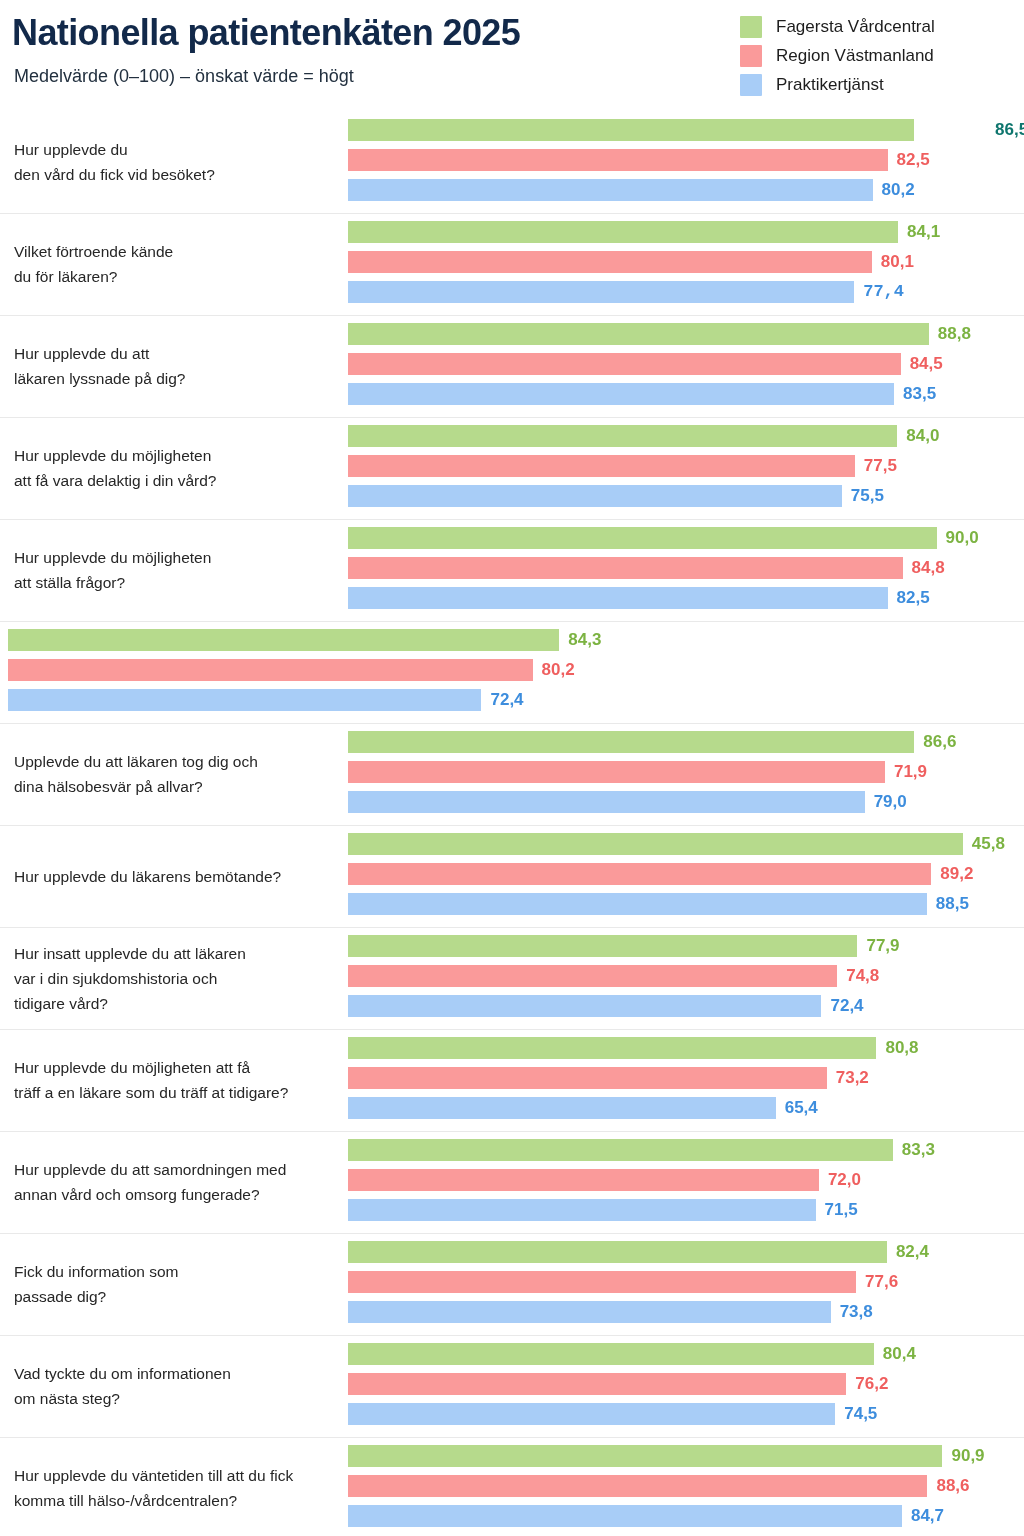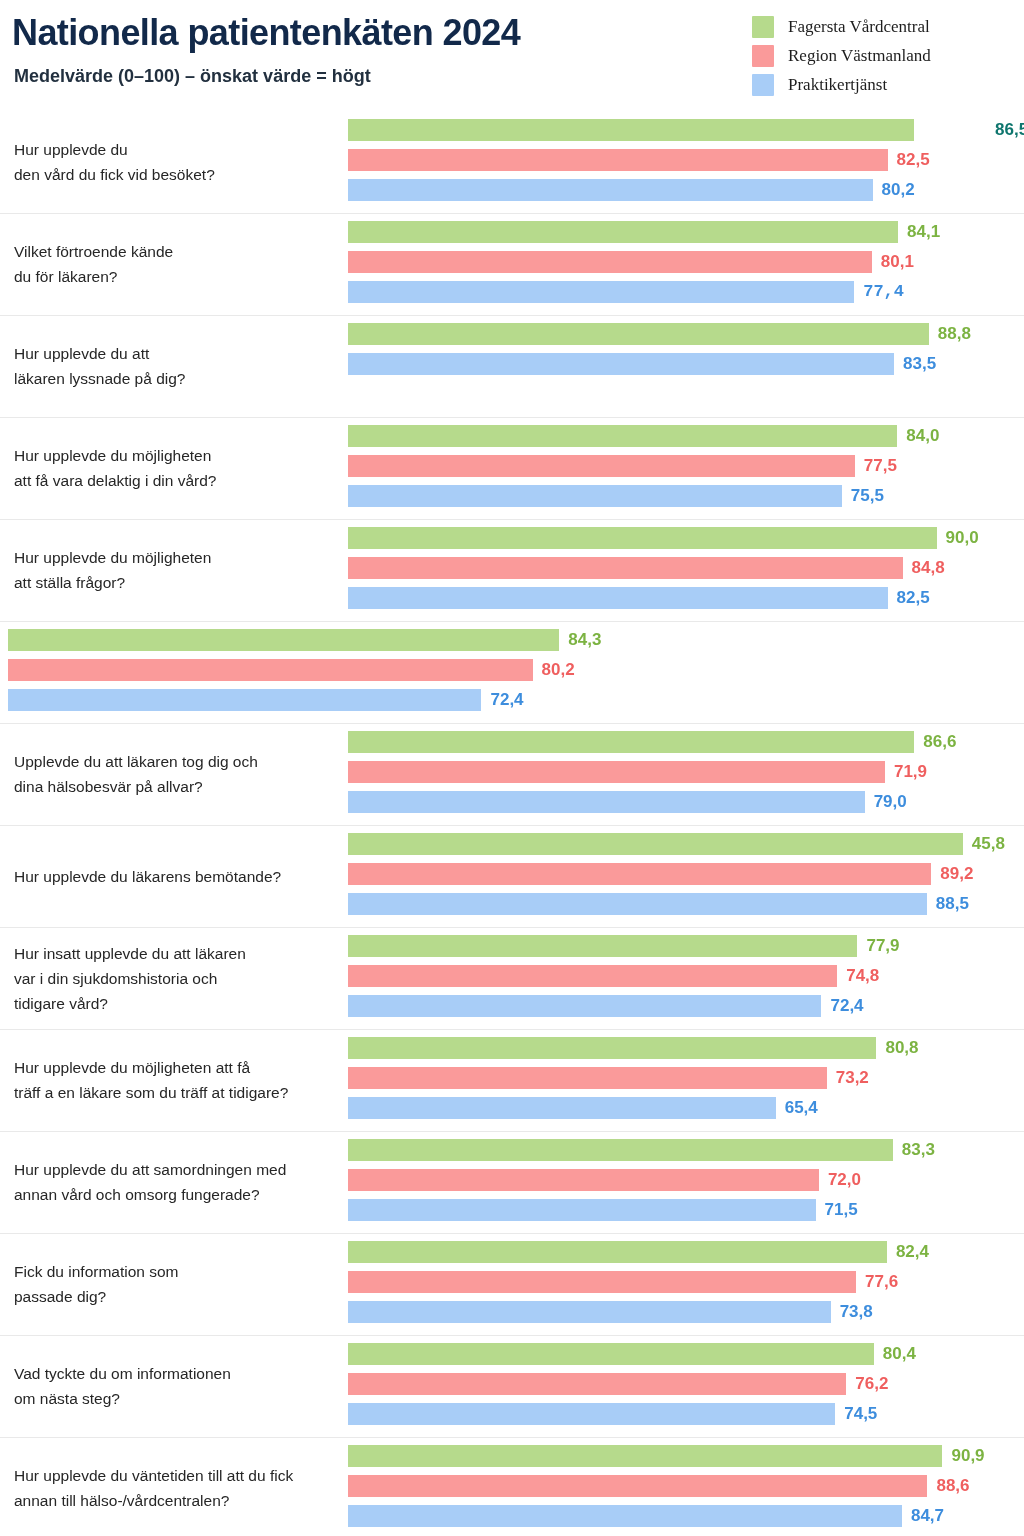--- a/index.html
+++ b/index.html
@@ -30,30 +30,29 @@
     font-size: 36px;
     font-weight: bold;
     letter-spacing: -0.6px;
     color: #12294a;
     white-space: nowrap;
   }
   .subtitle {
     position: absolute;
     left: 14px; top: 66px;
     font-size: 18px;
-    font-weight: bold;
+    font-weight: normal;
     color: #22303f;
     white-space: nowrap;
   }
 
   .legend {
     position: absolute;
-    right: 16px; top: 12px;
+    right: 28px; top: 12px;
     width: 256px;
-    font-family: Liberation Serif, serif;
   }
   .legend-item {
     display: flex;
     align-items: center;
     height: 29px;
   }
   .legend-swatch {
     width: 22px; height: 22px;
     border-radius: 1px;
     flex: 0 0 auto;
@@ -117,21 +116,21 @@
     font-weight: bold;
     white-space: nowrap;
   }
 </style>
 </head>
 <body>
 
 <div id="page">
 
   <div class="header">
-    <div class="title">Nationella patientenkäten 2024</div>
+    <div class="title">Nationella patientenkäten 2025</div>
     <div class="subtitle">Medelvärde (0–100) – önskat värde = högt</div>
 
     <div class="legend" id="legend">
         <div class="legend-item">
           <span class="legend-swatch" style="background: rgb(182, 218, 140);"></span>
           <span class="legend-label">Fagersta Vårdcentral</span>
         </div>
         <div class="legend-item">
           <span class="legend-swatch" style="background: rgb(250, 154, 154);"></span>
           <span class="legend-label">Region Västmanland</span>
@@ -182,20 +181,24 @@
       </div>
       <div class="row">
         <div class="row-label">Hur upplevde du att
 läkaren lyssnade på dig?</div>
         <div class="bars">
           <div class="bar-track">
             <div class="bar" title="Fagersta Vårdcentral: 88,8" style="left: 8px; width: 580.752px; background: rgb(182, 218, 140);"></div>
             <span class="bar-value" style="left: 597.752px; color: rgb(124, 179, 66);">88,8</span>
           </div>
           <div class="bar-track">
+            <div class="bar" title="Region Västmanland: 84,5" style="left: 8px; width: 552.63px; background: rgb(250, 154, 154);"></div>
+            <span class="bar-value" style="left: 569.63px; color: rgb(239, 95, 95);">84,5</span>
+          </div>
+          <div class="bar-track">
             <div class="bar" title="Praktikertjänst: 83,5" style="left: 8px; width: 546.09px; background: rgb(168, 205, 247);"></div>
             <span class="bar-value" style="left: 563.09px; color: rgb(61, 141, 221);">83,5</span>
           </div>
         </div>
       </div>
       <div class="row">
         <div class="row-label">Hur upplevde du möjligheten
 att få vara delaktig i din vård?</div>
         <div class="bars">
           <div class="bar-track">
@@ -367,21 +370,21 @@
             <span class="bar-value" style="left: 515.348px; color: rgb(239, 95, 95);">76,2</span>
           </div>
           <div class="bar-track">
             <div class="bar" title="Praktikertjänst: 74,5" style="left: 8px; width: 487.23px; background: rgb(168, 205, 247);"></div>
             <span class="bar-value" style="left: 504.23px; color: rgb(61, 141, 221);">74,5</span>
           </div>
         </div>
       </div>
       <div class="row">
         <div class="row-label">Hur upplevde du väntetiden till att du fick
-annan till hälso-/vårdcentralen?</div>
+komma till hälso-/vårdcentralen?</div>
         <div class="bars">
           <div class="bar-track">
             <div class="bar" title="Fagersta Vårdcentral: 90,9" style="left: 8px; width: 594.486px; background: rgb(182, 218, 140);"></div>
             <span class="bar-value" style="left: 611.486px; color: rgb(124, 179, 66);">90,9</span>
           </div>
           <div class="bar-track">
             <div class="bar" title="Region Västmanland: 88,6" style="left: 8px; width: 579.444px; background: rgb(250, 154, 154);"></div>
             <span class="bar-value" style="left: 596.444px; color: rgb(239, 95, 95);">88,6</span>
           </div>
           <div class="bar-track">

